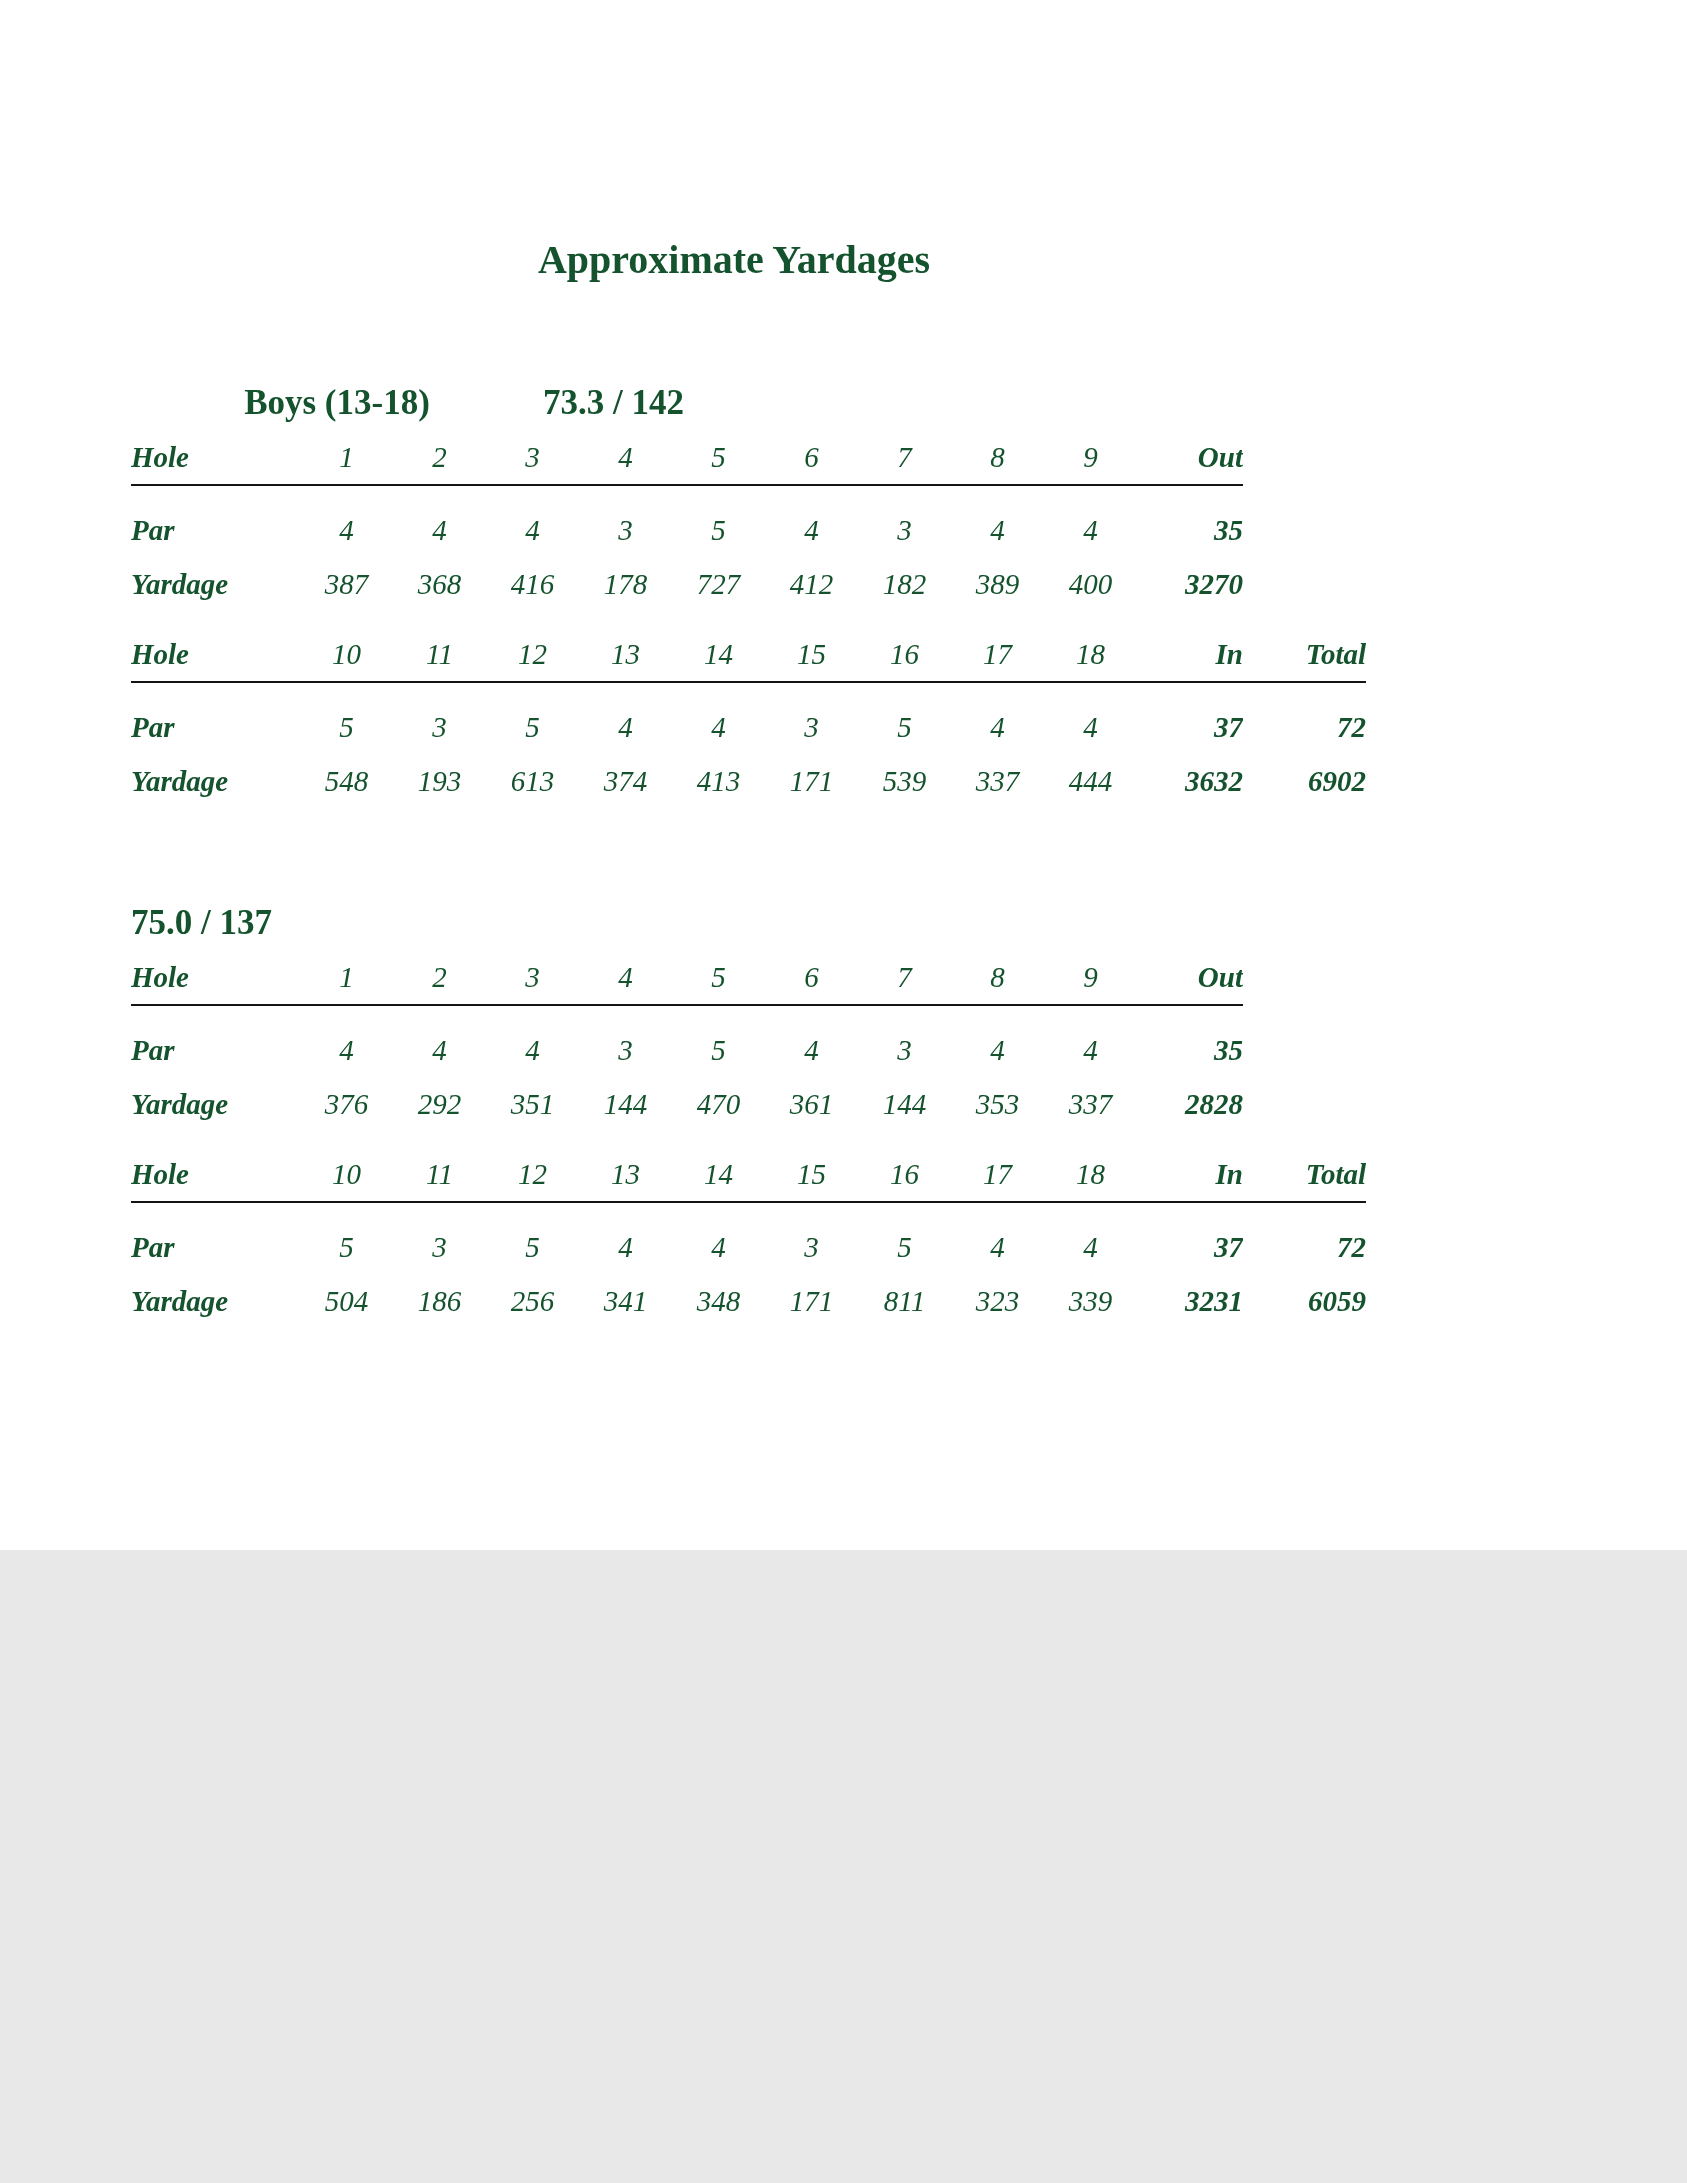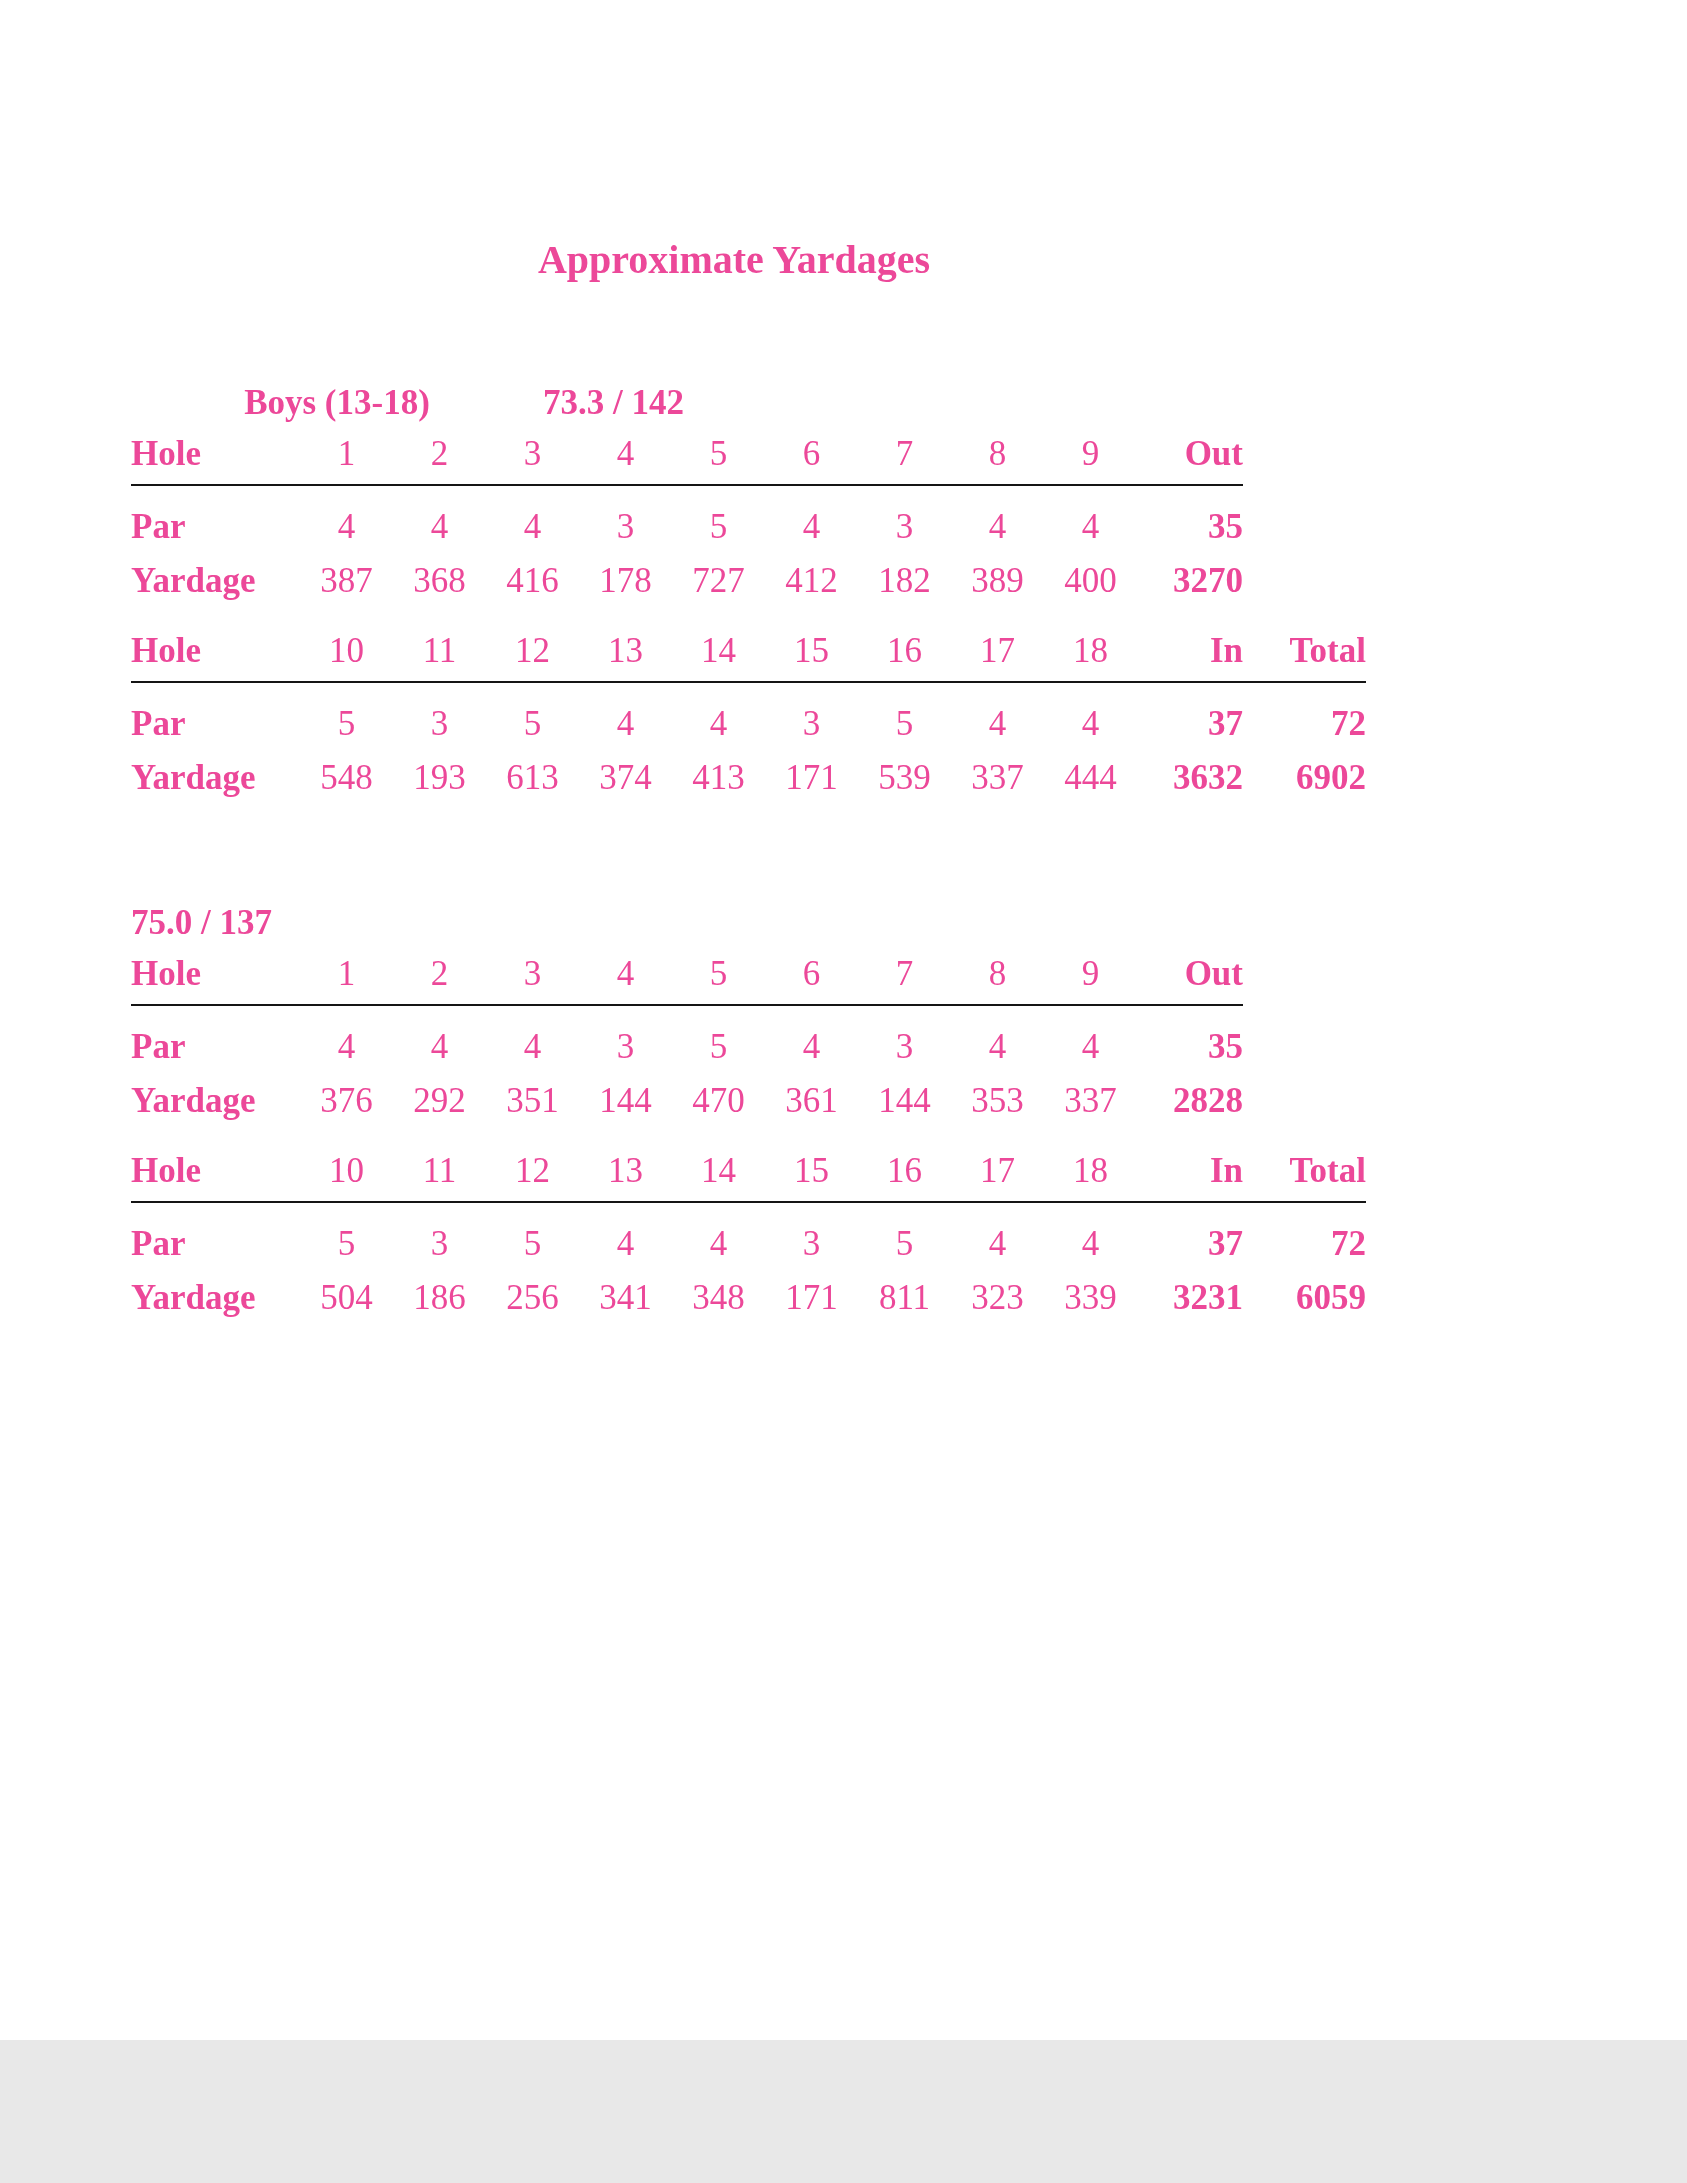--- a/index.html
+++ b/index.html
@@ -1,21 +1,21 @@
 <!DOCTYPE html>
 <html style="font-size:13.5px"><head>
 <meta charset="utf-8">
 <style>
   * { box-sizing: border-box; }
   html, body { margin: 0; padding: 0; background: #e8e8e8; }
   .page {
-    width: 1687px; height: 2040px;
+    width: 1687px; height: 1550px;
     background: #ffffff;
     font-family: "Liberation Serif", serif;
-    color: #ec4899;
+    color: #14532d;
     overflow: hidden;
     margin: 0 auto;
     position: relative;
   }
   .content { padding: 236px 0 0 131px; }
   .doc-title {
     width: 1206px;
     text-align: center;
     font-weight: 700;
     font-size: 40px;
@@ -24,21 +24,21 @@
   .section { margin: 0; }
   .section + .section { margin-top: 105px; }
   .section-header {
     display: flex;
     font-weight: 700;
     font-size: 35px;
     margin-bottom: 10px;
     align-items: baseline;
   }
   .section-name { width: 412px; text-align: center; }
-  table.score { border-collapse: collapse; font-size: 35px; table-layout: fixed; }
+  table.score { border-collapse: collapse; font-size: 29px; table-layout: fixed; font-style: italic; }
   table.score td { padding: 0; vertical-align: bottom; overflow: hidden; white-space: nowrap; }
   col.c-label { width: 169px; }
   col.c-num   { width: 93px; }
   col.c-out   { width: 106px; }
   col.c-total { width: 123px; }
   tr.hole-row td { border-bottom: 2.5px solid #151515; padding-bottom: 10px; height: 52px; }
   tr.par-row td  { padding-top: 13.5px; height: 62px; }
   tr.yard-row td { height: 54px; }
   .l { font-weight: 700; text-align: left; }
   .n { font-weight: 400; text-align: center; }

